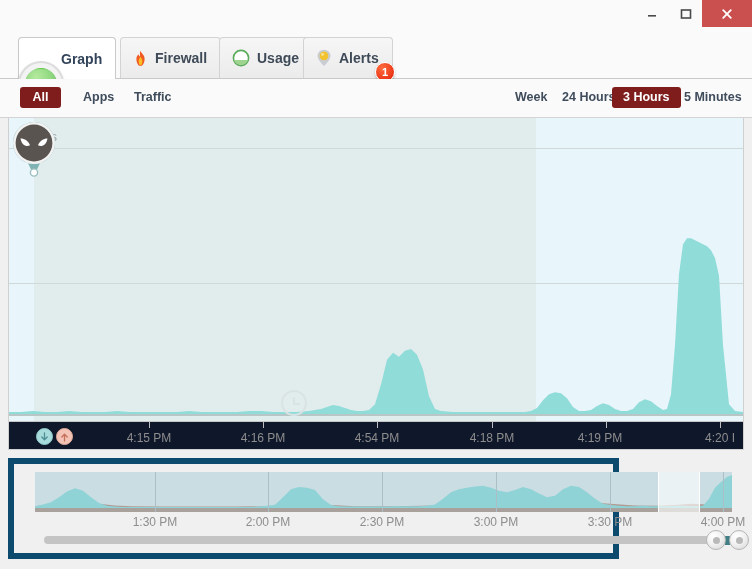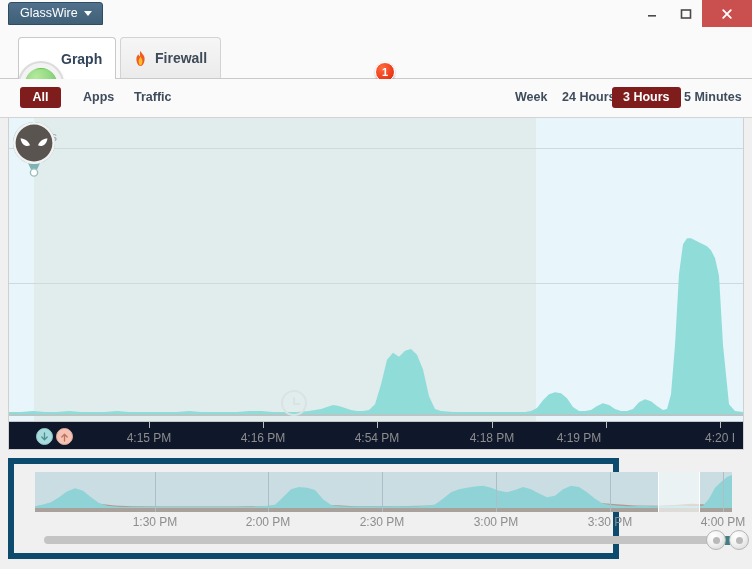--- a/index.html
+++ b/index.html
@@ -366,24 +366,20 @@
     width: 5px; height: 9px;
     background: #3f7f85;
   }
 </style>
 </head>
 <body>
 
 <div id="app">
 
   <div id="titlebar">
-    <div id="app-menu-button">
-      <span>GlassWire</span>
-      <span class="caret"></span>
-    </div>
     <div class="winbtn" id="win-minimize">
       <svg width="12" height="12" viewBox="0 0 12 12">
         <rect x="2" y="7" width="8" height="1.6" fill="#4a4a4a"></rect>
       </svg>
     </div>
     <div class="winbtn" id="win-maximize">
       <svg width="12" height="12" viewBox="0 0 12 12">
         <rect x="1.5" y="2" width="9" height="8" fill="none" stroke="#4a4a4a" stroke-width="1.6"></rect>
       </svg>
     </div>
@@ -401,21 +397,36 @@
         <path d="M7.5 0.8 C8.4 4 11.6 4.6 11.6 8.8 C11.6 12.7 9.9 16 7.5 16 C5.1 16 3.4 12.7 3.4 8.8 C3.4 6.6 4.5 5.4 5.4 4.2 C5.9 5.6 6.6 6.2 7.1 6.6 C7.1 4.6 6.6 2.6 7.5 0.8 Z" fill="#f05a23"></path>
         <path d="M7.5 6.5 C8.2 8.2 9.4 9 9.4 11.2 C9.4 13.5 8.5 15.2 7.5 15.2 C6.5 15.2 5.6 13.5 5.6 11.2 C5.6 9.6 6.6 8.4 7.5 6.5 Z" fill="#fbbf24"></path>
       </svg>
       <span>Firewall</span>
     </div>
 
     <div class="tab active" id="tab-graph">
       <span>Graph</span>
     </div>
 
-
+    <div class="tab" id="tab-usage">
+      <svg width="18" height="18" viewBox="0 0 18 18">
+        <circle cx="9" cy="9" r="7.6" fill="#ffffff" stroke="#5aab5a" stroke-width="1.6"></circle>
+        <path d="M1.9 11 A7.6 7.6 0 0 0 16.1 11 Z" fill="#9ed48f"></path>
+      </svg>
+      <span>Usage</span>
+    </div>
+
+    <div class="tab" id="tab-alerts">
+      <svg width="16" height="18" viewBox="0 0 16 18">
+        <path d="M8 0.8 C4.3 0.8 1.5 3.6 1.5 7.1 C1.5 11 8 17.2 8 17.2 C8 17.2 14.5 11 14.5 7.1 C14.5 3.6 11.7 0.8 8 0.8 Z" fill="#c9cdd3"></path>
+        <circle cx="8" cy="6.9" r="4.4" fill="#f2c230"></circle>
+        <circle cx="6.6" cy="5.4" r="1.4" fill="#fbe396"></circle>
+      </svg>
+      <span>Alerts</span>
+    </div>
 
     <div id="graph-orb">
       <div class="inner"></div>
     </div>
 
     <div id="alerts-badge">1</div>
   </div>
 
   <div id="filterbar">
     <div class="pill selected" id="filter-all">All</div>
@@ -470,21 +481,21 @@
       </div>
     <div class="xtick" style="left: 140px;"></div>
         <div class="xlabel" style="left: 140px;">4:15 PM</div>
         <div class="xtick" style="left: 254px;"></div>
         <div class="xlabel" style="left: 254px;">4:16 PM</div>
         <div class="xtick" style="left: 368px;"></div>
         <div class="xlabel" style="left: 368px;">4:54 PM</div>
         <div class="xtick" style="left: 483px;"></div>
         <div class="xlabel" style="left: 483px;">4:18 PM</div>
         <div class="xtick" style="left: 597px;"></div>
-        <div class="xlabel" style="left: 570px;">4:19 PM</div>
+        <div class="xlabel" style="left: 591px;">4:19 PM</div>
         <div class="xtick" style="left: 711px;"></div>
         <div class="xlabel" style="left: 711px;">4:20 I</div>
       </div>
   </div>
 
   <div id="minimap-frame">
     <div id="minimap">
       <svg id="mini-svg" width="697" height="40">
           <path d="M 0.00 36.00 L 0.00 34.20 L 16.00 32.40 L 32.00 30.96 L 48.00 30.60 L 64.00 31.68 L 80.00 33.48 L 96.00 34.20 L 128.00 34.56 L 160.00 34.56 L 200.00 34.56 L 240.00 34.20 L 256.00 32.40 L 272.00 31.32 L 288.00 32.40 L 320.00 34.20 L 360.00 34.20 L 400.00 33.48 L 424.00 30.96 L 448.00 29.88 L 472.00 30.24 L 496.00 30.60 L 520.00 30.96 L 544.00 30.24 L 568.00 31.32 L 600.00 33.48 L 624.00 33.84 L 640.00 33.12 L 656.00 31.68 L 672.00 32.40 L 688.00 33.48 L 697.00 33.84 L 697.00 36.00 Z" fill="#b39a93" stroke="none"></path>
           <path d="M 0.00 36.00 L 0.00 34.20 L 8.00 32.40 L 16.00 30.24 L 24.00 25.20 L 32.00 19.44 L 40.00 16.20 L 48.00 18.72 L 56.00 25.20 L 64.00 30.96 L 72.00 33.84 L 80.00 34.56 L 88.00 34.92 L 96.00 34.92 L 104.00 34.92 L 112.00 34.92 L 120.00 34.92 L 128.00 34.92 L 140.00 34.92 L 152.00 34.92 L 164.00 34.92 L 176.00 34.92 L 188.00 34.92 L 200.00 34.92 L 212.00 34.92 L 224.00 34.56 L 232.00 33.84 L 240.00 32.76 L 248.00 25.20 L 256.00 17.28 L 264.00 15.12 L 272.00 15.84 L 280.00 18.00 L 288.00 27.36 L 296.00 33.12 L 304.00 34.20 L 312.00 34.56 L 320.00 34.56 L 328.00 34.56 L 336.00 34.56 L 344.00 34.56 L 352.00 34.56 L 360.00 34.20 L 368.00 34.20 L 376.00 34.20 L 384.00 34.20 L 392.00 33.84 L 400.00 32.40 L 408.00 26.64 L 416.00 20.16 L 424.00 17.28 L 432.00 15.84 L 440.00 14.40 L 448.00 13.68 L 456.00 15.84 L 464.00 18.72 L 472.00 20.16 L 480.00 18.00 L 488.00 15.12 L 496.00 17.28 L 504.00 21.60 L 512.00 25.20 L 520.00 23.76 L 528.00 17.28 L 536.00 13.68 L 544.00 15.12 L 552.00 20.16 L 560.00 26.64 L 568.00 31.68 L 576.00 33.12 L 584.00 33.84 L 592.00 34.20 L 600.00 34.20 L 608.00 33.84 L 616.00 34.20 L 624.00 34.20 L 632.00 34.20 L 640.00 33.84 L 644.00 33.84 L 650.00 33.84 L 656.00 34.20 L 662.00 34.20 L 668.00 33.84 L 674.00 26.64 L 680.00 15.84 L 686.00 10.08 L 692.00 5.04 L 697.00 2.88 L 697.00 36.00 Z" fill="#8fd3d6" stroke="none"></path>

